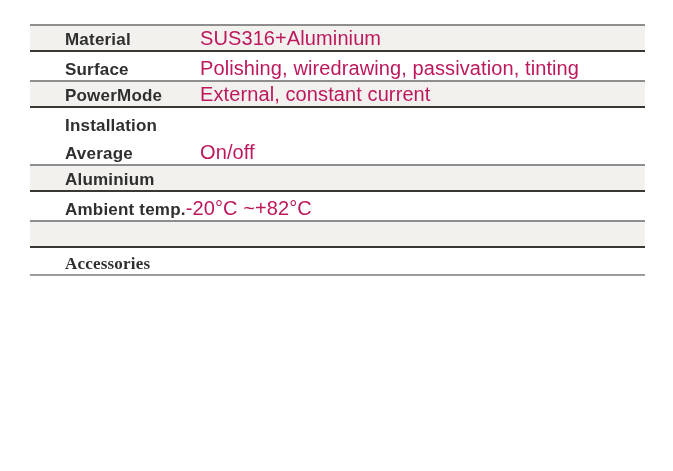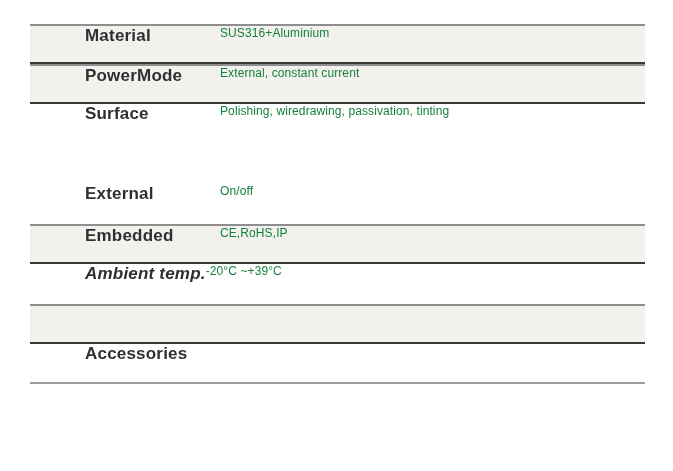--- a/index.html
+++ b/index.html
@@ -15,92 +15,91 @@
     overflow: hidden;
   }
   .spec-table {
     position: absolute;
     top: 24px;
     left: 30px;
     width: 615px;
   }
   .spec-row {
     display: flex;
-    align-items: flex-start;
-    height: 40px;
+    align-items: flex-end;
+    height: 28px;
     box-sizing: border-box;
     background: var(--row-bg, #ffffff);
-    padding-left: 20px;
   }
   .spec-row.alt {
     background: var(--row-alt-bg, #f2f1ee);
     border-top: 2px solid var(--border-top, #8e8e8e);
     border-bottom: 2px solid var(--border-dark, #3b3733);
   }
   .spec-table .spec-row:last-child {
     border-bottom: 2px solid var(--border-bottom, #9c9c9c);
+    font-family: Liberation Serif, serif;
   }
   .spec-label {
     flex: none;
     margin-left: 35px;
     width: 135px;
     font-size: 17px;
     font-weight: bold;
     color: #2f2f2f;
     letter-spacing: 0.2px;
     white-space: nowrap;
   }
   .spec-row.flush .spec-label {
     width: auto;
-    font-style: italic;
   }
   .spec-value {
-    font-size: 12px;
-    color: #15803d;
+    font-size: 20px;
+    color: #be185d;
     letter-spacing: 0.1px;
     white-space: nowrap;
   }
 </style>
 </head>
 <body>
 
 <div class="spec-table">
 
   <div class="spec-row alt">
     <span class="spec-label">Material</span>
     <span class="spec-value">SUS316+Aluminium</span>
   </div>
 
+  <div class="spec-row">
+    <span class="spec-label">Surface</span>
+    <span class="spec-value">Polishing, wiredrawing, passivation, tinting</span>
+  </div>
+
   <div class="spec-row alt">
     <span class="spec-label">PowerMode</span>
     <span class="spec-value">External, constant current</span>
   </div>
 
   <div class="spec-row">
-    <span class="spec-label">Surface</span>
-    <span class="spec-value">Polishing, wiredrawing, passivation, tinting</span>
-  </div>
-
-  <div class="spec-row">
+    <span class="spec-label">Installation</span>
   </div>
 
 
   <div class="spec-row">
-    <span class="spec-label">External</span>
+    <span class="spec-label">Average</span>
     <span class="spec-value">On/off</span>
   </div>
 
   <div class="spec-row alt">
-    <span class="spec-label">Embedded</span>
-    <span class="spec-value">CE,RoHS,IP</span>
+    <span class="spec-label">Aluminium</span>
   </div>
 
   <div class="spec-row flush">
     <span class="spec-label">Ambient temp.</span>
-    <span class="spec-value">-20°C ~+39°C</span>
+    <span class="spec-value">-20°C ~+82°C</span>
   </div>
 
   <div class="spec-row alt">
   </div>
 
   <div class="spec-row">
     <span class="spec-label">Accessories</span>
     <span class="spec-value"></span>
   </div>
 

